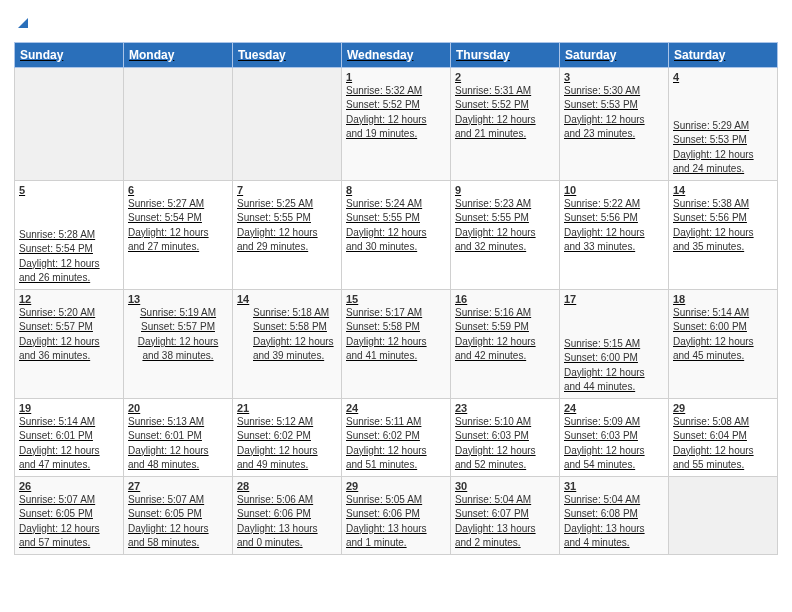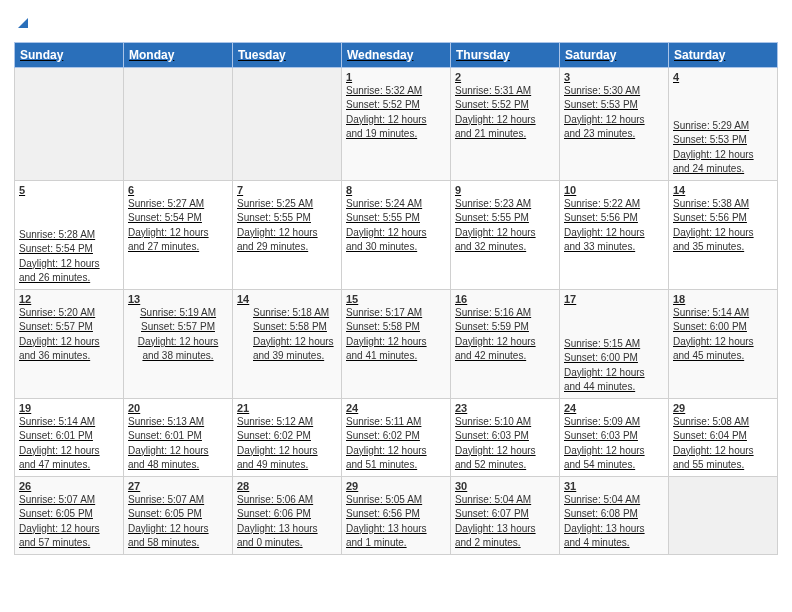--- a/index.html
+++ b/index.html
@@ -339,21 +339,21 @@
           <td>
             <span class="day-number">28</span>
             <div class="day-info" style="white-space: pre-line;">Sunrise: 5:06 AM
 Sunset: 6:06 PM
 Daylight: 13 hours
 and 0 minutes.</div>
           </td>
           <td>
             <span class="day-number">29</span>
             <div class="day-info" style="white-space: pre-line;">Sunrise: 5:05 AM
-Sunset: 6:56 PM
+Sunset: 6:06 PM
 Daylight: 13 hours
 and 1 minute.</div>
           </td>
           <td>
             <span class="day-number">30</span>
             <div class="day-info" style="white-space: pre-line;">Sunrise: 5:04 AM
 Sunset: 6:07 PM
 Daylight: 13 hours
 and 2 minutes.</div>
           </td>

